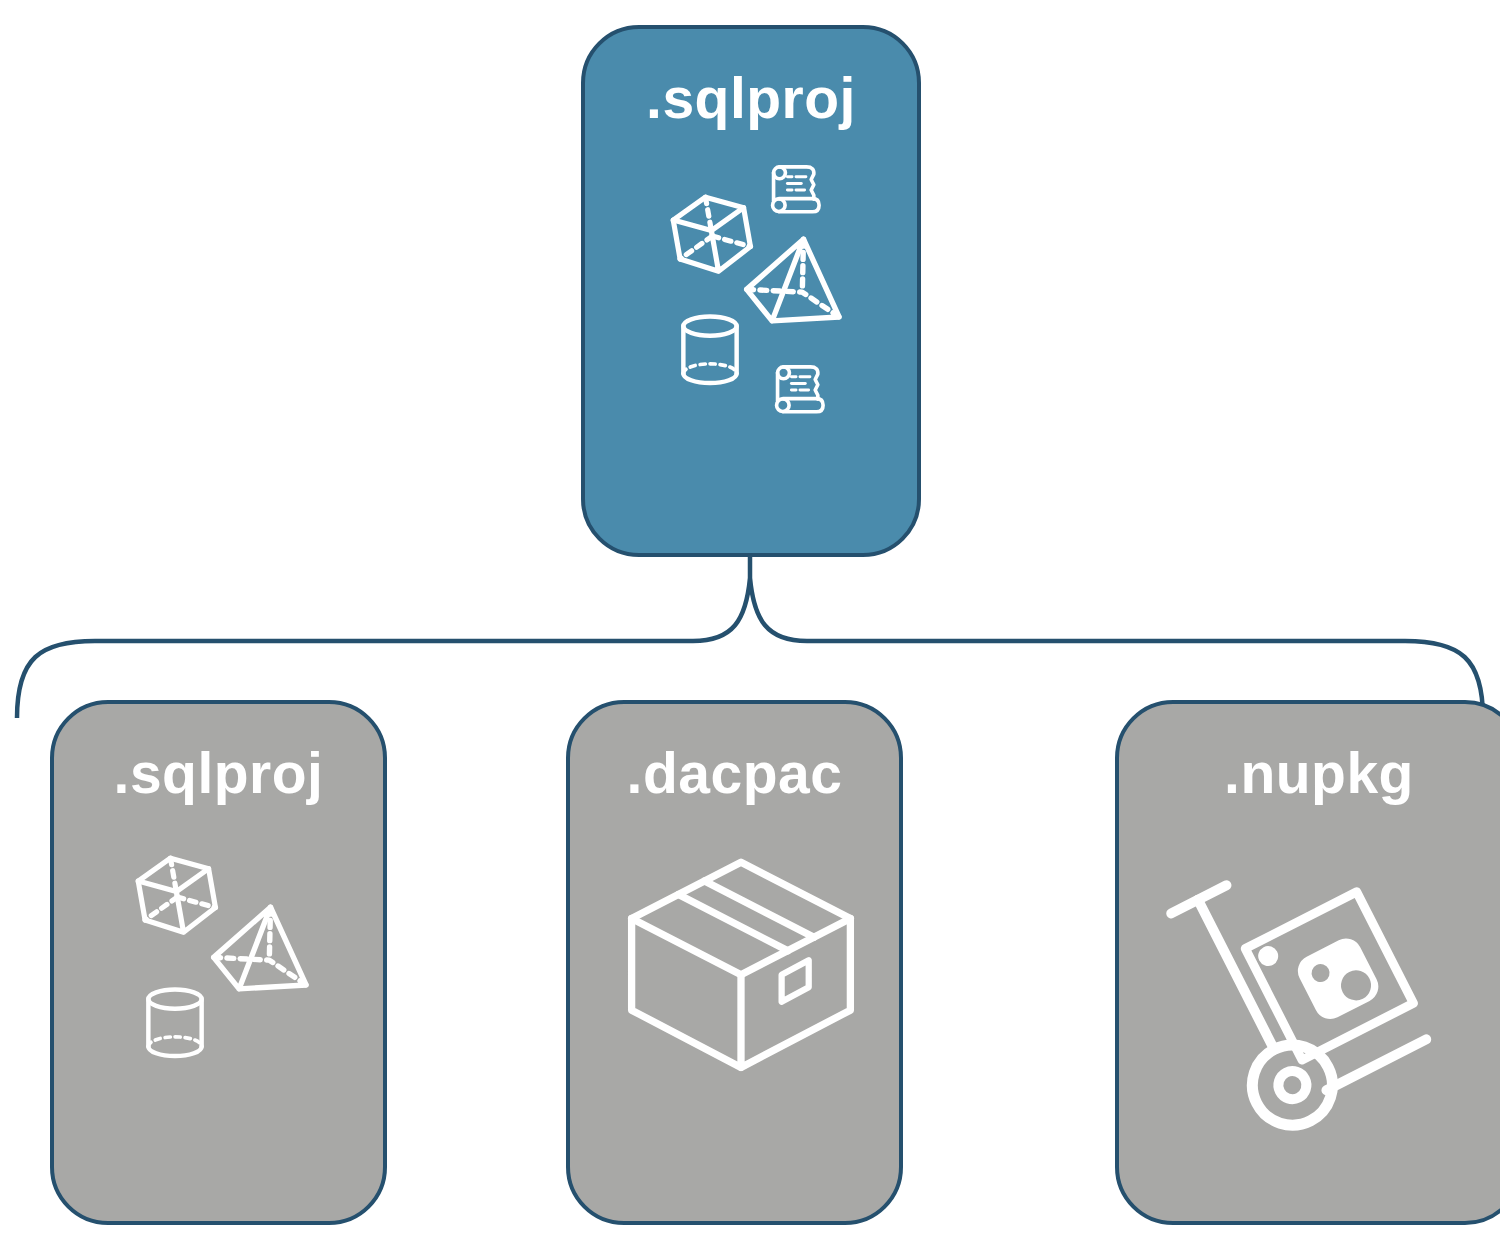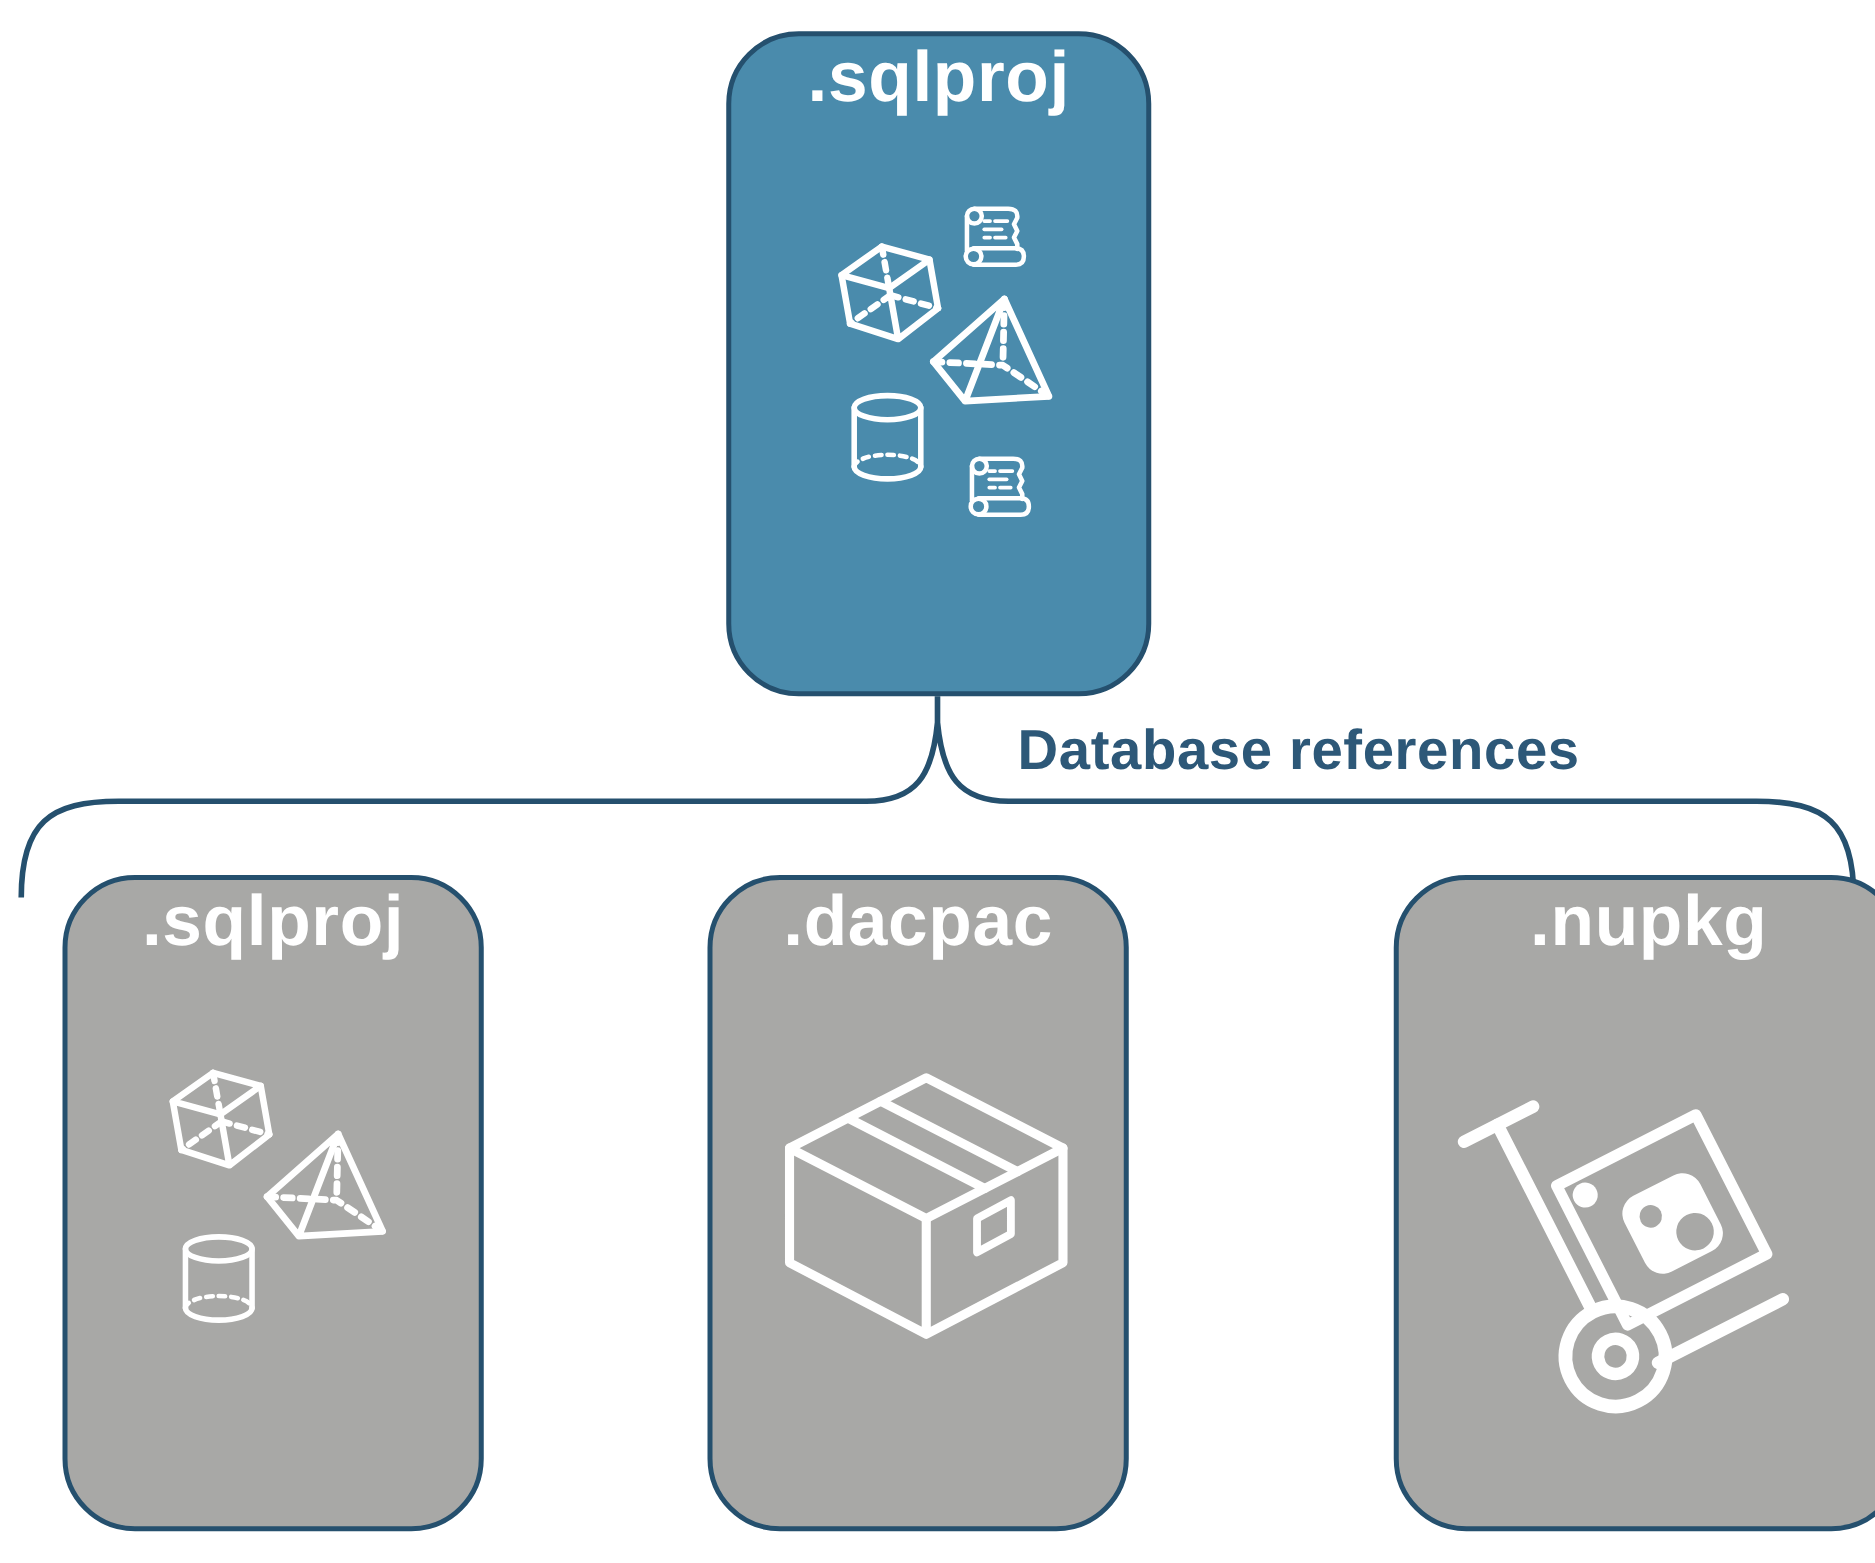--- a/index.html
+++ b/index.html
@@ -11,21 +11,21 @@
     position:absolute; box-sizing:border-box;
     border:4px solid var(--outline, #25506e);
     border-radius:58px;
   }
   .card-root   { left:581px; top:25px;  width:340px; height:532px; background:var(--root-fill, #4a8bac); }
   .card-child  { top:700px; width:337px; height:525px; background:var(--child-fill, #a8a8a6); }
   #child-sqlproj { left:50px;  }
   #child-dacpac  { left:566px; }
   #child-nupkg   { left:1115px; width:408px; }
   .card-title {
-    text-align:center;
+    margin-top:36px; text-align:center;
     font-size:57px; font-weight:700; color:#ffffff; letter-spacing:0.5px;
     user-select:none;
   }
   .icon { position:absolute; overflow:visible; color:var(--icon-stroke, #ffffff); }
   .brace { position:absolute; left:0; top:0; width:1500px; height:1250px; pointer-events:none; }
   .brace path { fill:none; stroke:var(--outline, #25506e); stroke-width:4.5; }
   .connector-label {
     position:absolute; left:814px; top:574px;
     font-size:45px; font-weight:700; color:var(--label-text, #2d5878);
     letter-spacing:0.5px; white-space:nowrap;
@@ -35,21 +35,20 @@
 </style>
 </head>
 <body>
 
 <div class="canvas">
 
   <svg class="brace" viewBox="0 0 1500 1250">
     <path d="M17 718 C17 658 40 641 95 641 L693 641 C733 641 746 620 750 578 L750 557 L750 578 C754 620 767 641 807 641 L1405 641 C1460 641 1483 658 1483 718"></path>
   </svg>
 
-  <div class="connector-label">Database references</div>
 
   <div class="card card-root" id="root-sqlproj">
     <div class="card-title">.sqlproj</div>
 
     <svg class="icon" style="left:80px; top:162px;" width="94" height="94" viewBox="0 0 100 100">
       <g class="wire" stroke-width="5.5" transform="rotate(-10 50 46)">
         <path d="M50 6 L88 24 L50 42 L12 24 Z"></path>
         <path d="M12 24 V66 M88 24 V66 M50 42 V86 M12 66 L50 86 L88 66"></path>
         <path class="dash" d="M50 6 V48 M50 48 L12 66 M50 48 L88 66"></path>
       </g>

